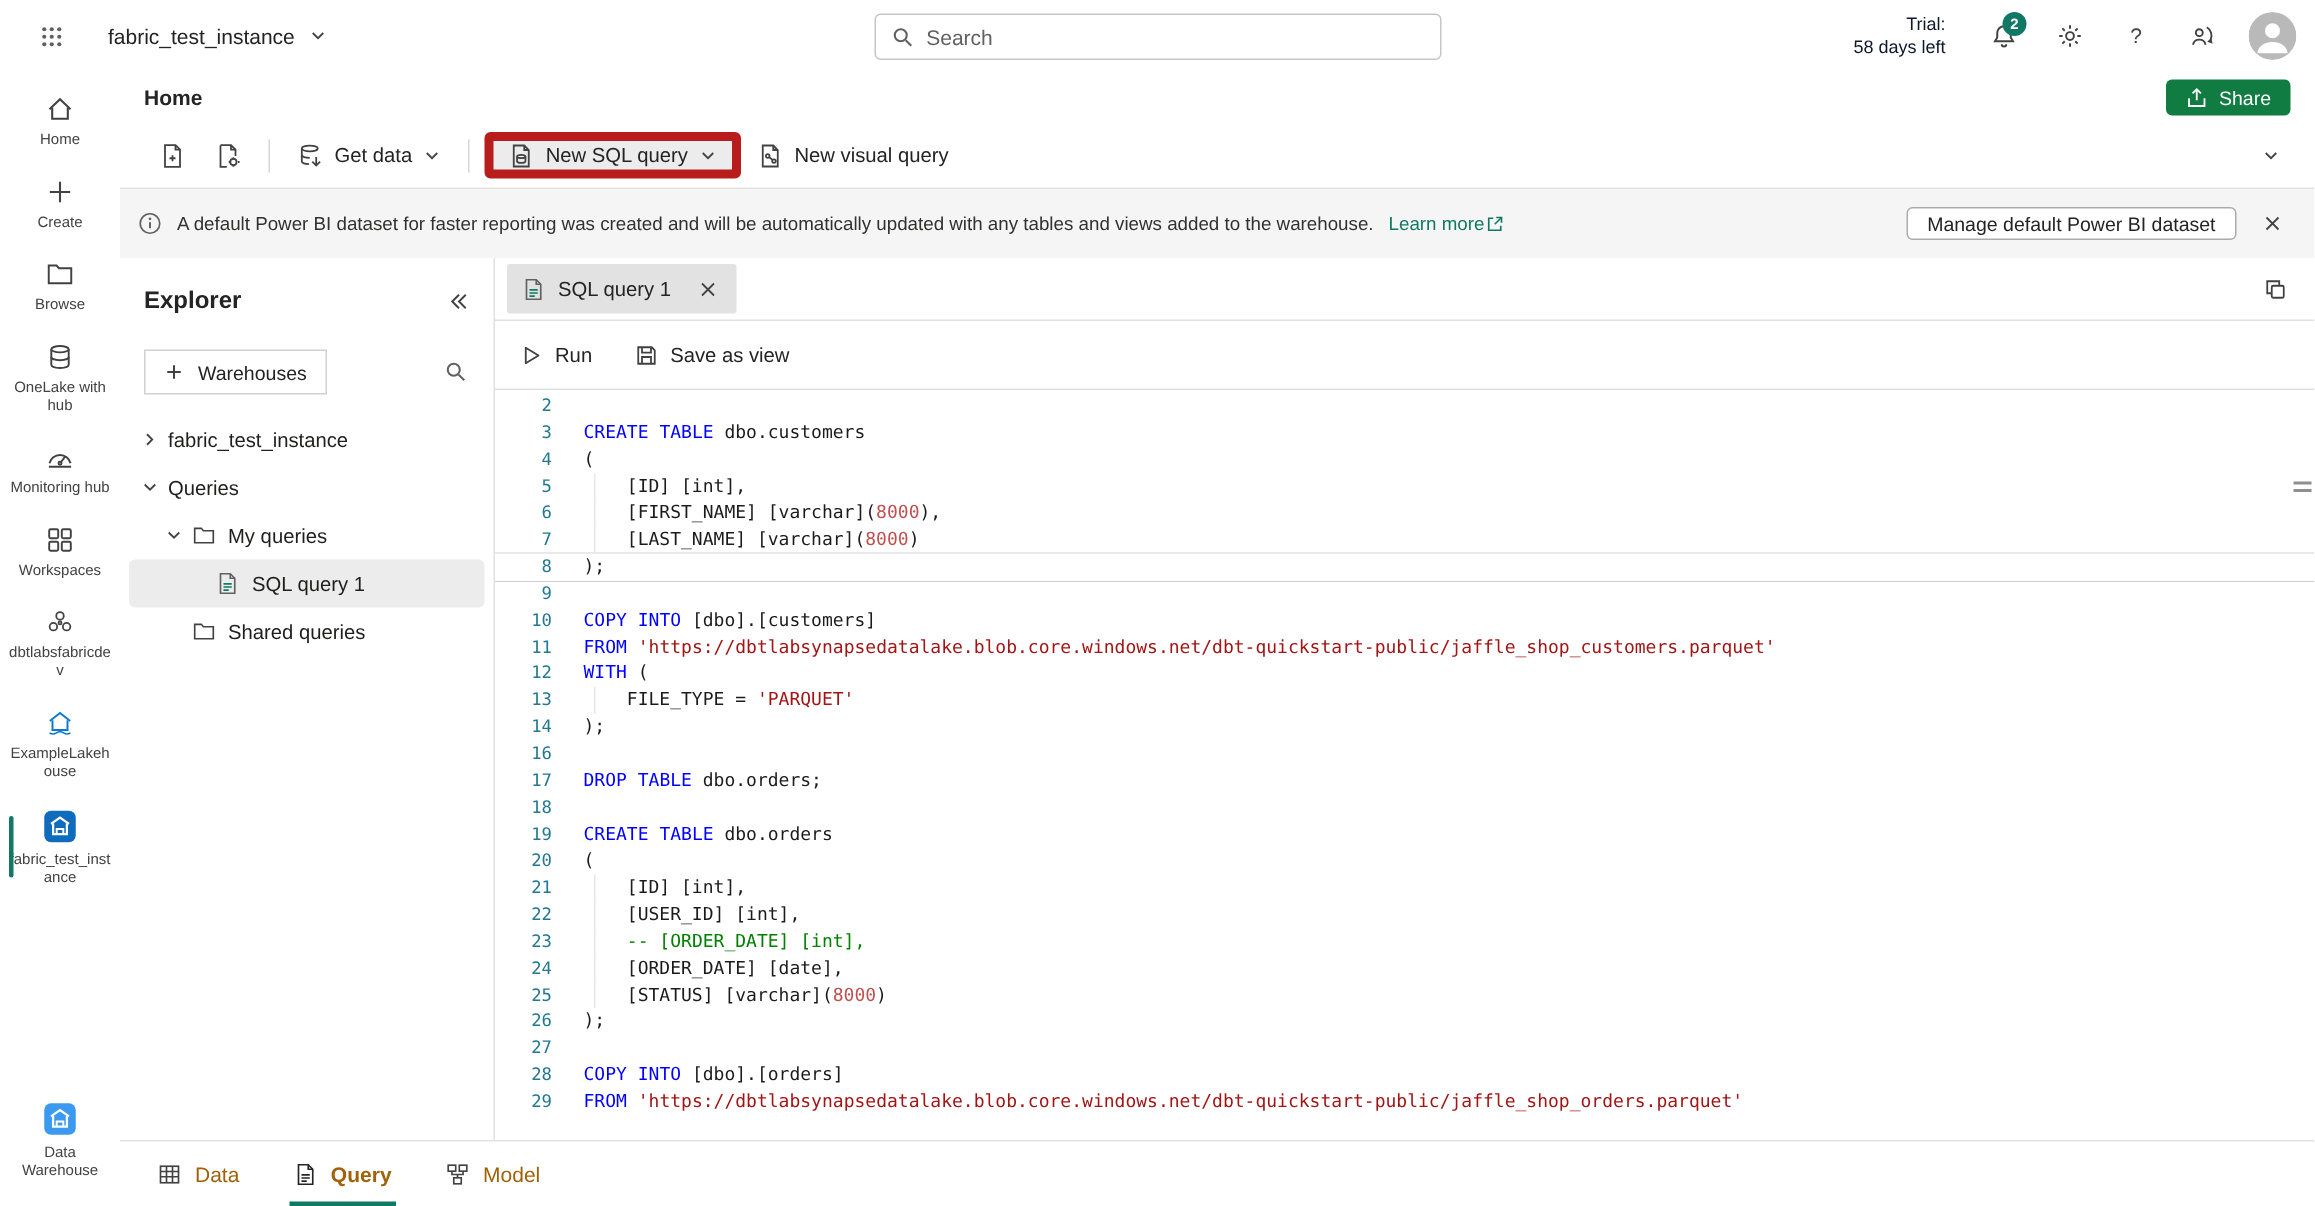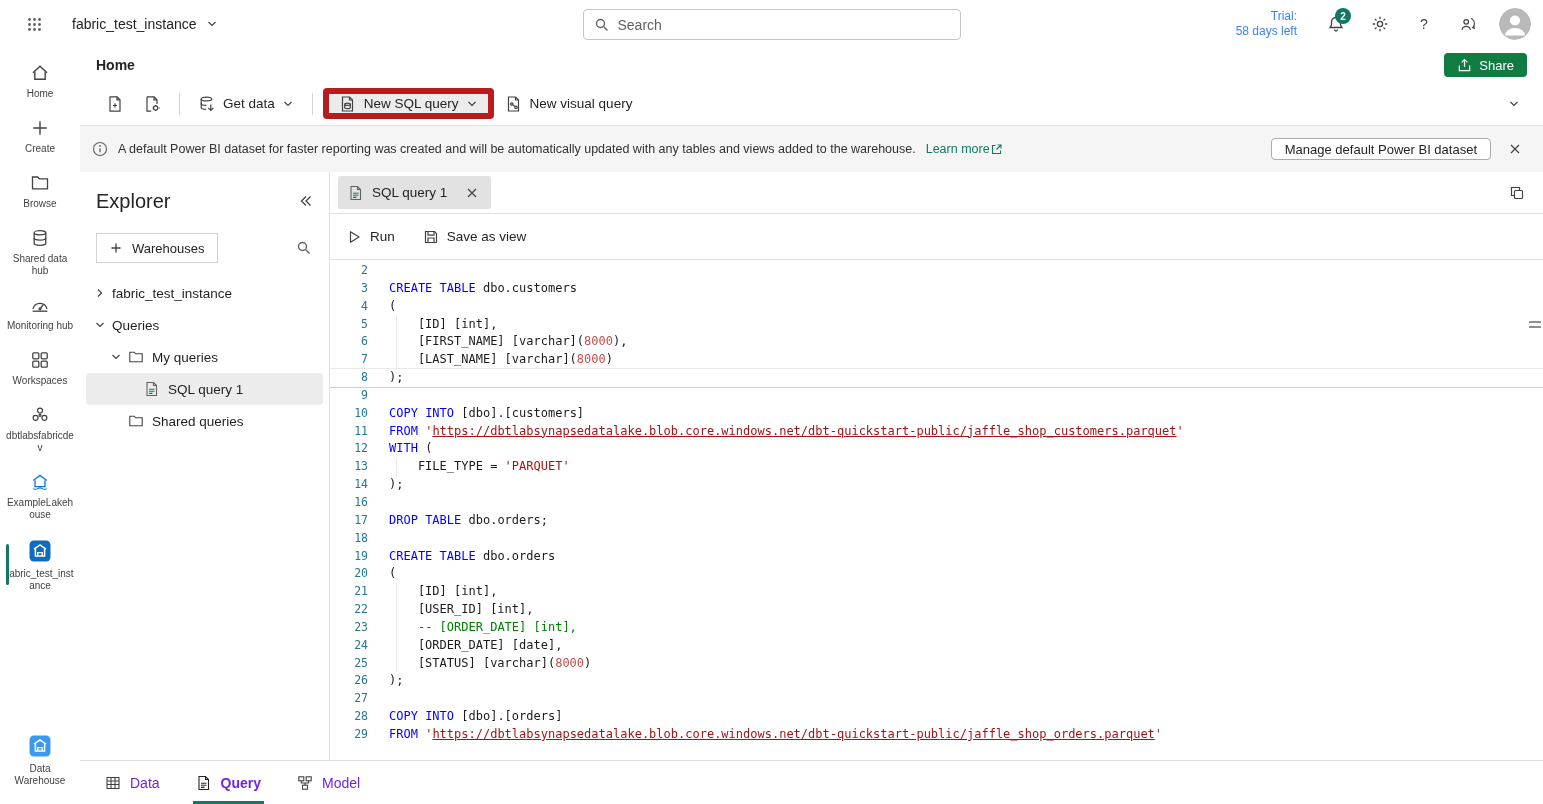--- a/index.html
+++ b/index.html
@@ -10,21 +10,21 @@
 
 
 .topbar{height:48px;display:flex;align-items:center;position:relative;background:#fff}
 .waffle{width:48px;height:48px;margin-left:10px;display:flex;align-items:center;justify-content:center;border-radius:4px}
 .ws-switcher{display:flex;align-items:center;gap:9px;padding:6px 8px;margin-left:6px;border-radius:4px;font-size:14px}
 .searchbox{position:absolute;left:50%;top:9px;transform:translateX(-50%);width:378px;height:31px;
   border:1px solid #c6c6c6;border-radius:4px;display:flex;align-items:center;padding:0 10px;gap:8px;background:#fff}
 .searchbox input{border:none;outline:none;flex:1;font-size:14px;color:#242424;background:transparent}
 .searchbox input::placeholder{color:#616161}
 .top-right{margin-left:auto;display:flex;align-items:center;gap:6px;padding-right:12px}
-.trial{font-size:12px;color:#3b82f6;text-align:right;line-height:15px;margin-right:14px}
+.trial{font-size:12px;color:#0f172a;text-align:right;line-height:15px;margin-right:14px}
 .icon-btn{width:38px;height:38px;border-radius:4px;display:flex;align-items:center;justify-content:center;position:relative}
 .badge{position:absolute;top:3px;right:4px;min-width:16px;height:16px;border-radius:8px;background:var(--accent,#117865);
   color:#fff;font-size:10px;font-weight:700;display:flex;align-items:center;justify-content:center;padding:0 4px}
 .avatar{width:32px;height:32px;border-radius:50%;overflow:hidden;margin-left:6px;padding:0}
 
 
 .main-row{display:flex;height:756px}
 .rail{width:80px;flex:none;display:flex;flex-direction:column;padding-top:6px;background:#fff}
 .rail-item{position:relative;display:flex;flex-direction:column;align-items:center;gap:5px;padding:9px 3px;
   font-size:10px;color:#424242;text-align:center;cursor:pointer}
@@ -53,21 +53,21 @@
 .banner-link{display:inline-flex;align-items:center;gap:0;color:var(--accent,#117865);font-size:12.5px;cursor:pointer}
 .banner-link .ic{color:var(--accent,#117865)}
 .banner-right{margin-left:auto;display:flex;align-items:center;gap:8px}
 .manage-btn{height:22px;border:1px solid #ababab;border-radius:4px;background:#fff;padding:0 13px;font-size:13px;white-space:nowrap}
 .banner-close{width:32px;height:32px;display:flex;align-items:center;justify-content:center}
 
 
 .workspace{flex:1;display:flex;min-height:0}
 .explorer{width:250px;flex:none;border-right:1px solid #e1e1e1;padding-top:14px;display:flex;flex-direction:column}
 .exp-header{display:flex;align-items:center;justify-content:space-between;padding:0 8px 0 16px}
-.exp-title{font-size:20px;font-weight:400}
+.exp-title{font-size:16px;font-weight:700}
 .exp-actions{display:flex;align-items:center;justify-content:space-between;margin:17px 10px 8px 16px}
 .wh-btn{display:flex;align-items:center;gap:9px;height:30px;border:1px solid #d1d1d1;border-radius:0;padding:0 12px;font-size:13px;background:#fff}
 .sm-icon-btn{width:30px;height:30px;display:flex;align-items:center;justify-content:center;border-radius:4px}
 .tree{margin-top:6px}
 .tree-row{height:32px;display:flex;align-items:center;margin:0 6px;border-radius:4px;font-size:13.5px;color:#201f1e;
   padding-left:calc(8px + var(--lvl,0)*16px);cursor:pointer}
 .tree-row.sel{background:#ececec}
 .chev-slot{width:18px;flex:none;display:flex;align-items:center;color:#424242}
 .tree-icon{width:18px;flex:none;display:flex;align-items:center;margin-right:6px}
 .tree-label{white-space:nowrap;overflow:hidden}
@@ -84,27 +84,27 @@
 .line{display:flex;height:17.85px;white-space:pre}
 .line .ln{width:38px;text-align:right;color:#237893;flex:none;font-size:11.5px}
 .line .lc{padding-left:21px}
 .line.cur{box-shadow:0 1px 0 #cfcfcf,0 -1px 0 #e9e9e9}
 .line.g .lc{background:linear-gradient(#e6e6e6,#e6e6e6) 28px 0/1px 100% no-repeat}
 .tk-kw{color:var(--kw,#0000ff)}
 .tk-pl{color:#1b1b1b}
 .tk-str{color:var(--str,#a31515)}
 .tk-num{color:var(--num,#c0504d)}
 .tk-cm{color:var(--cm,#008000)}
-.tk-link{color:var(--str,#a31515);text-decoration:underline}
+.tk-link{color:var(--str,#a31515);}
 .rhandle{position:absolute;right:2px;top:58px;width:12px;height:16px;cursor:row-resize}
 .rhandle span{display:block;height:0;border-top:2px solid #8f8f8f;margin:3px 0}
 
 
 .statusbar{height:44px;border-top:1px solid #e1e1e1;display:flex;align-items:center;padding-left:22px;gap:30px}
-.sb-item{position:relative;height:100%;display:flex;align-items:center;gap:9px;font-size:14px;color:#6d28d9;padding:0 3px;cursor:pointer}
+.sb-item{position:relative;height:100%;display:flex;align-items:center;gap:9px;font-size:14px;color:#a16207;padding:0 3px;cursor:pointer}
 .sb-item.sel{font-weight:700}
 .sb-item.sel .ic{color:#242424}
 .sb-item.sel::after{content:"";position:absolute;left:0;right:0;bottom:0;height:3px;background:var(--accent,#117865)}
 </style>
 </head>
 <body>
 
 <header class="topbar">
   <button class="waffle">
     <span class="ic">
@@ -219,21 +219,21 @@
           <span class="rail-label">Browse</span>
         </div>
         <div class="rail-item">
           <span class="ic">
             <svg width="20" height="20" viewBox="0 0 20 20" fill="none" stroke="currentColor" stroke-width="1.3">
               <ellipse cx="10" cy="4.8" rx="5.8" ry="2.1"></ellipse>
               <path d="M4.2 4.8v10.4c0 1.2 2.6 2.1 5.8 2.1s5.8-.9 5.8-2.1V4.8"></path>
               <path d="M4.2 10c0 1.2 2.6 2.1 5.8 2.1s5.8-.9 5.8-2.1"></path>
             </svg>
           </span>
-          <span class="rail-label">Shared data hub</span>
+          <span class="rail-label">OneLake with hub</span>
         </div>
         <div class="rail-item">
           <span class="ic">
             <svg width="20" height="20" viewBox="0 0 20 20" fill="none" stroke="currentColor" stroke-width="1.3">
               <path d="M3 13.8a7.2 7.2 0 0 1 14 0"></path>
               <circle cx="10" cy="13.8" r="1"></circle>
               <path d="M10.7 13 13.4 9.4"></path>
               <path d="M2.6 16.2h14.8"></path>
             </svg>
           </span>

